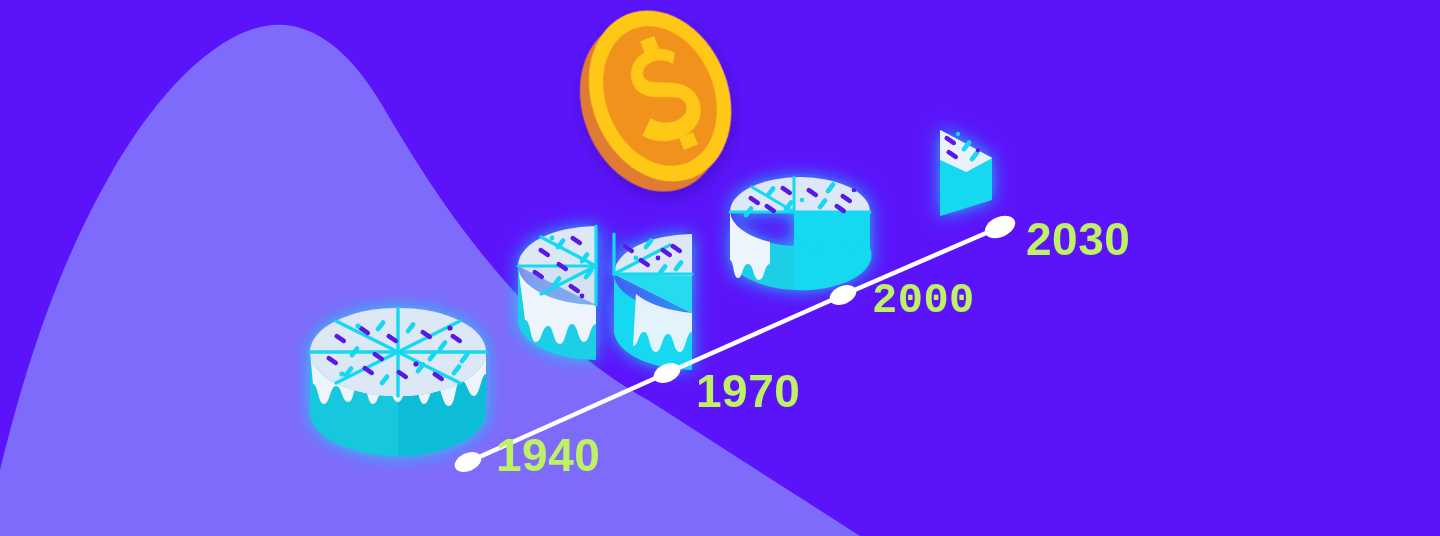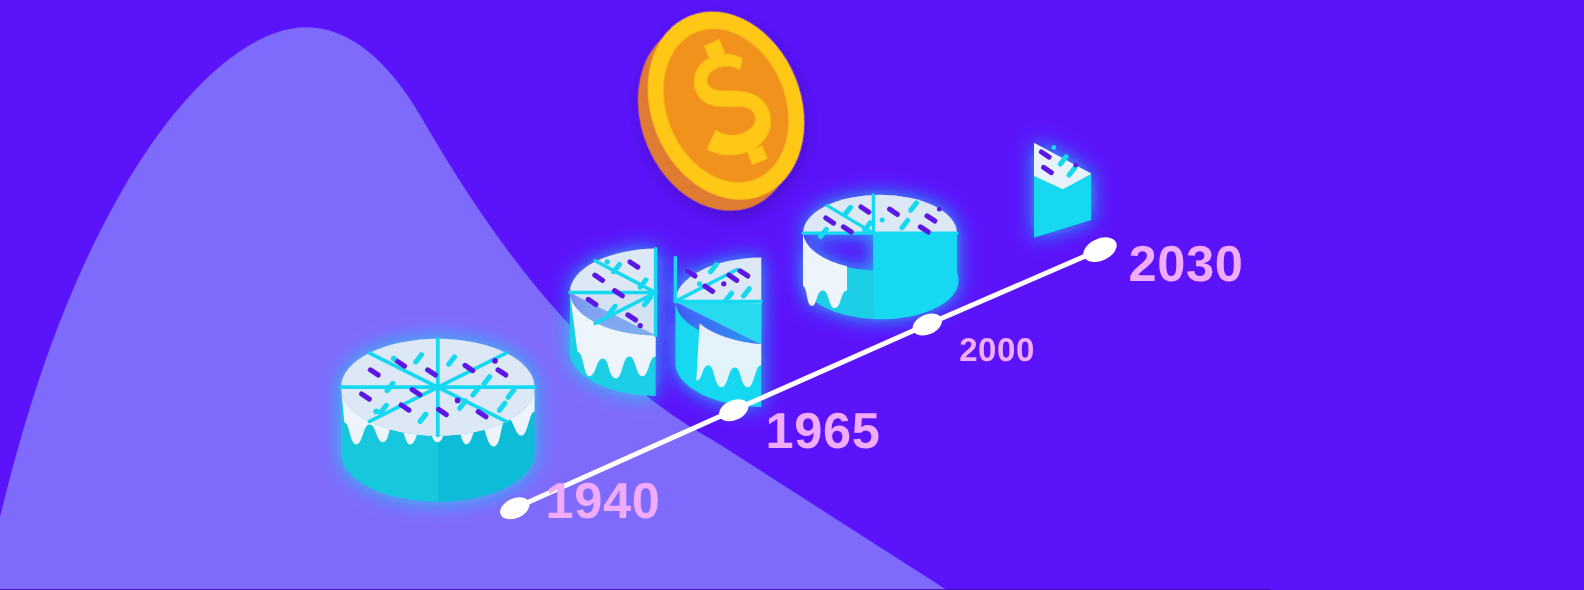--- a/index.html
+++ b/index.html
@@ -20,32 +20,32 @@
   #bg-svg, #art-svg {
     position: absolute;
     left: 0;
     top: 0;
     width: 1440px;
     height: 536px;
     display: block;
   }
   .yr {
     position: absolute;
-    color: #f0abfc;
+    color: #bef264;
     font-family: "Liberation Sans", sans-serif;
     font-weight: 700;
     letter-spacing: 0.5px;
     white-space: nowrap;
     line-height: 1;
     user-select: none;
     text-align: right;
   }
   #year-1940 { left: 496px; top: 432px; font-size: 46px; }
   #year-1970 { left: 696px; top: 368px; font-size: 46px; }
-  #year-2000 { left: 872px; top: 304px; font-size: 30px; }
+  #year-2000 { left: 872px; top: 280px; font-size: 42px; font-family: Liberation Mono, monospace; }
   #year-2030 { left: 1026px; top: 216px; font-size: 46px; }
 
   #brand-logo {
     position: absolute;
     left: 1066px;
     top: 420px;
     width: 320px;
     height: 86px;
   }
   #brand-logo svg { display:block; width:100%; height:100%; }
@@ -294,18 +294,18 @@
     <g>
       <polyline points="468,462 667,373 843,295 1000,227" fill="none" stroke="#ffffff" stroke-width="4.5" stroke-linecap="round" stroke-linejoin="round"></polyline>
       <ellipse cx="468" cy="462" rx="14" ry="9" fill="#ffffff" transform="rotate(-24 468 462)"></ellipse>
       <ellipse cx="667" cy="373" rx="14" ry="9" fill="#ffffff" transform="rotate(-24 667 373)"></ellipse>
       <ellipse cx="843" cy="295" rx="14" ry="9" fill="#ffffff" transform="rotate(-24 843 295)"></ellipse>
       <ellipse cx="1000" cy="227" rx="16" ry="10" fill="#ffffff" transform="rotate(-24 1000 227)"></ellipse>
     </g>
   </svg>
 
   <div class="yr" id="year-1940">1940</div>
-  <div class="yr" id="year-1970">1965</div>
+  <div class="yr" id="year-1970">1970</div>
   <div class="yr" id="year-2000">2000</div>
   <div class="yr" id="year-2030">2030</div>
 
 
 </div>
 
 </body></html>

